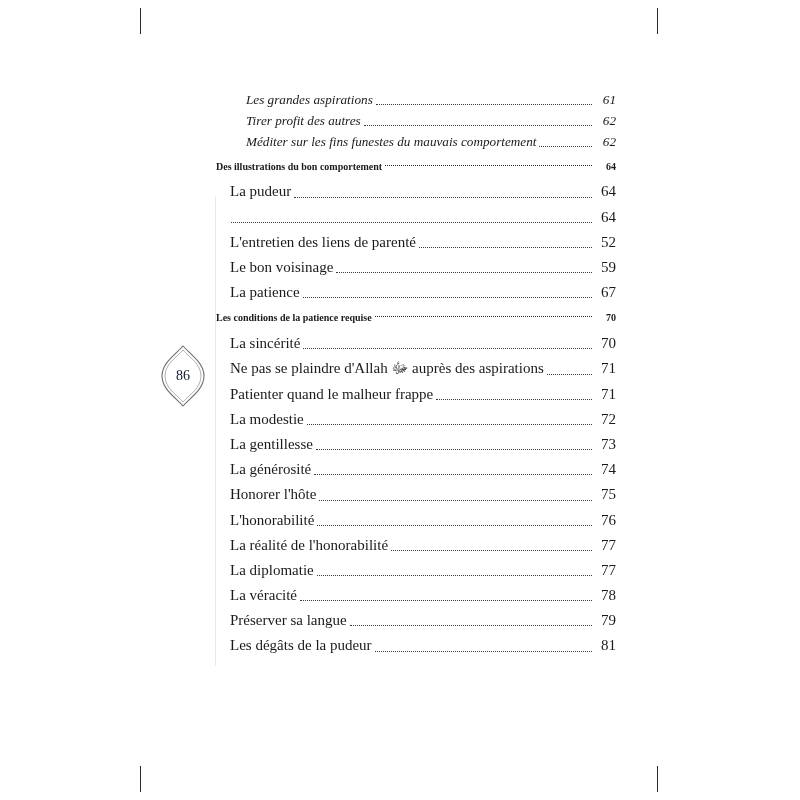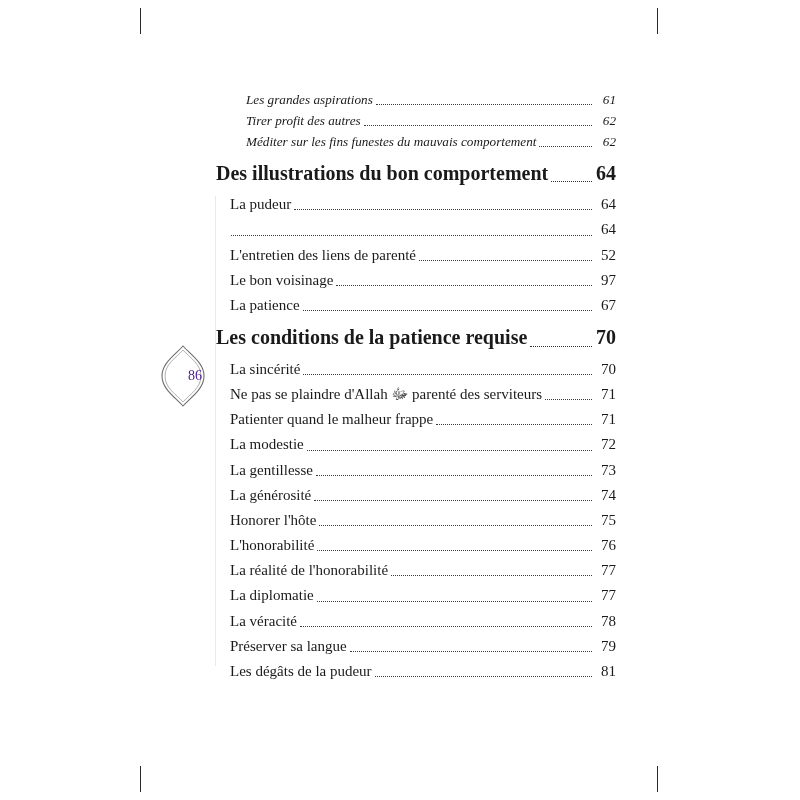--- a/index.html
+++ b/index.html
@@ -67,24 +67,25 @@
   .row.lvl-italic {
     font-style: italic;
     font-size: 13.2px;
     padding-left: 50px;
   }
   .row.lvl-italic .page { font-style: italic; font-family: Liberation Serif, serif; }
 
   
   .row.lvl-head {
     font-weight: bold;
-    font-size: 20px;
+    font-size: 10px;
     padding-left: 20px;
     margin-top: 10px;
     margin-bottom: 9px;
+    align-items: center;
   }
   .row.lvl-head .leader { border-bottom: 1px dotted #2b2b2b; }
 
   
   .row.lvl-item {
     padding-left: 34px;
     font-size: 15px;
     margin-bottom: 6px;
   }
 
@@ -106,29 +107,29 @@
   .folio {
     position: absolute;
     left: 160px;
     top: 345px;
     width: 46px;
     height: 62px;
   }
   .folio svg { display: block; }
   .folio .num {
     position: absolute;
-    left: 12px;
+    left: 0;
     top: 0;
     width: 46px;
     height: 62px;
     display: flex;
     align-items: center;
     justify-content: center;
     font-size: 14px;
-    color: #4c1d95;
+    color: #0f172a;
     font-family: "Liberation Serif", serif;
   }
 
   
   .side-rule {
     position: absolute;
     left: 215px;
     top: 196px;
     width: 1px;
     height: 470px;
@@ -184,39 +185,39 @@
       <span class="page">64</span>
     </div>
     <div class="row lvl-item">
       <span class="label">L'entretien des liens de parenté</span>
       <span class="leader"></span>
       <span class="page">52</span>
     </div>
     <div class="row lvl-item">
       <span class="label">Le bon voisinage</span>
       <span class="leader"></span>
-      <span class="page">97</span>
+      <span class="page">59</span>
     </div>
     <div class="row lvl-item">
       <span class="label">La patience</span>
       <span class="leader"></span>
       <span class="page">67</span>
     </div>
     <div class="row lvl-head">
       <span class="label">Les conditions de la patience requise</span>
       <span class="leader"></span>
       <span class="page">70</span>
     </div>
     <div class="row lvl-item">
       <span class="label">La sincérité</span>
       <span class="leader"></span>
       <span class="page">70</span>
     </div>
     <div class="row lvl-item">
-      <span class="label">Ne pas se plaindre d'Allah ﷻ parenté des serviteurs</span>
+      <span class="label">Ne pas se plaindre d'Allah ﷻ auprès des aspirations</span>
       <span class="leader"></span>
       <span class="page">71</span>
     </div>
     <div class="row lvl-item">
       <span class="label">Patienter quand le malheur frappe</span>
       <span class="leader"></span>
       <span class="page">71</span>
     </div>
     <div class="row lvl-item">
       <span class="label">La modestie</span>

